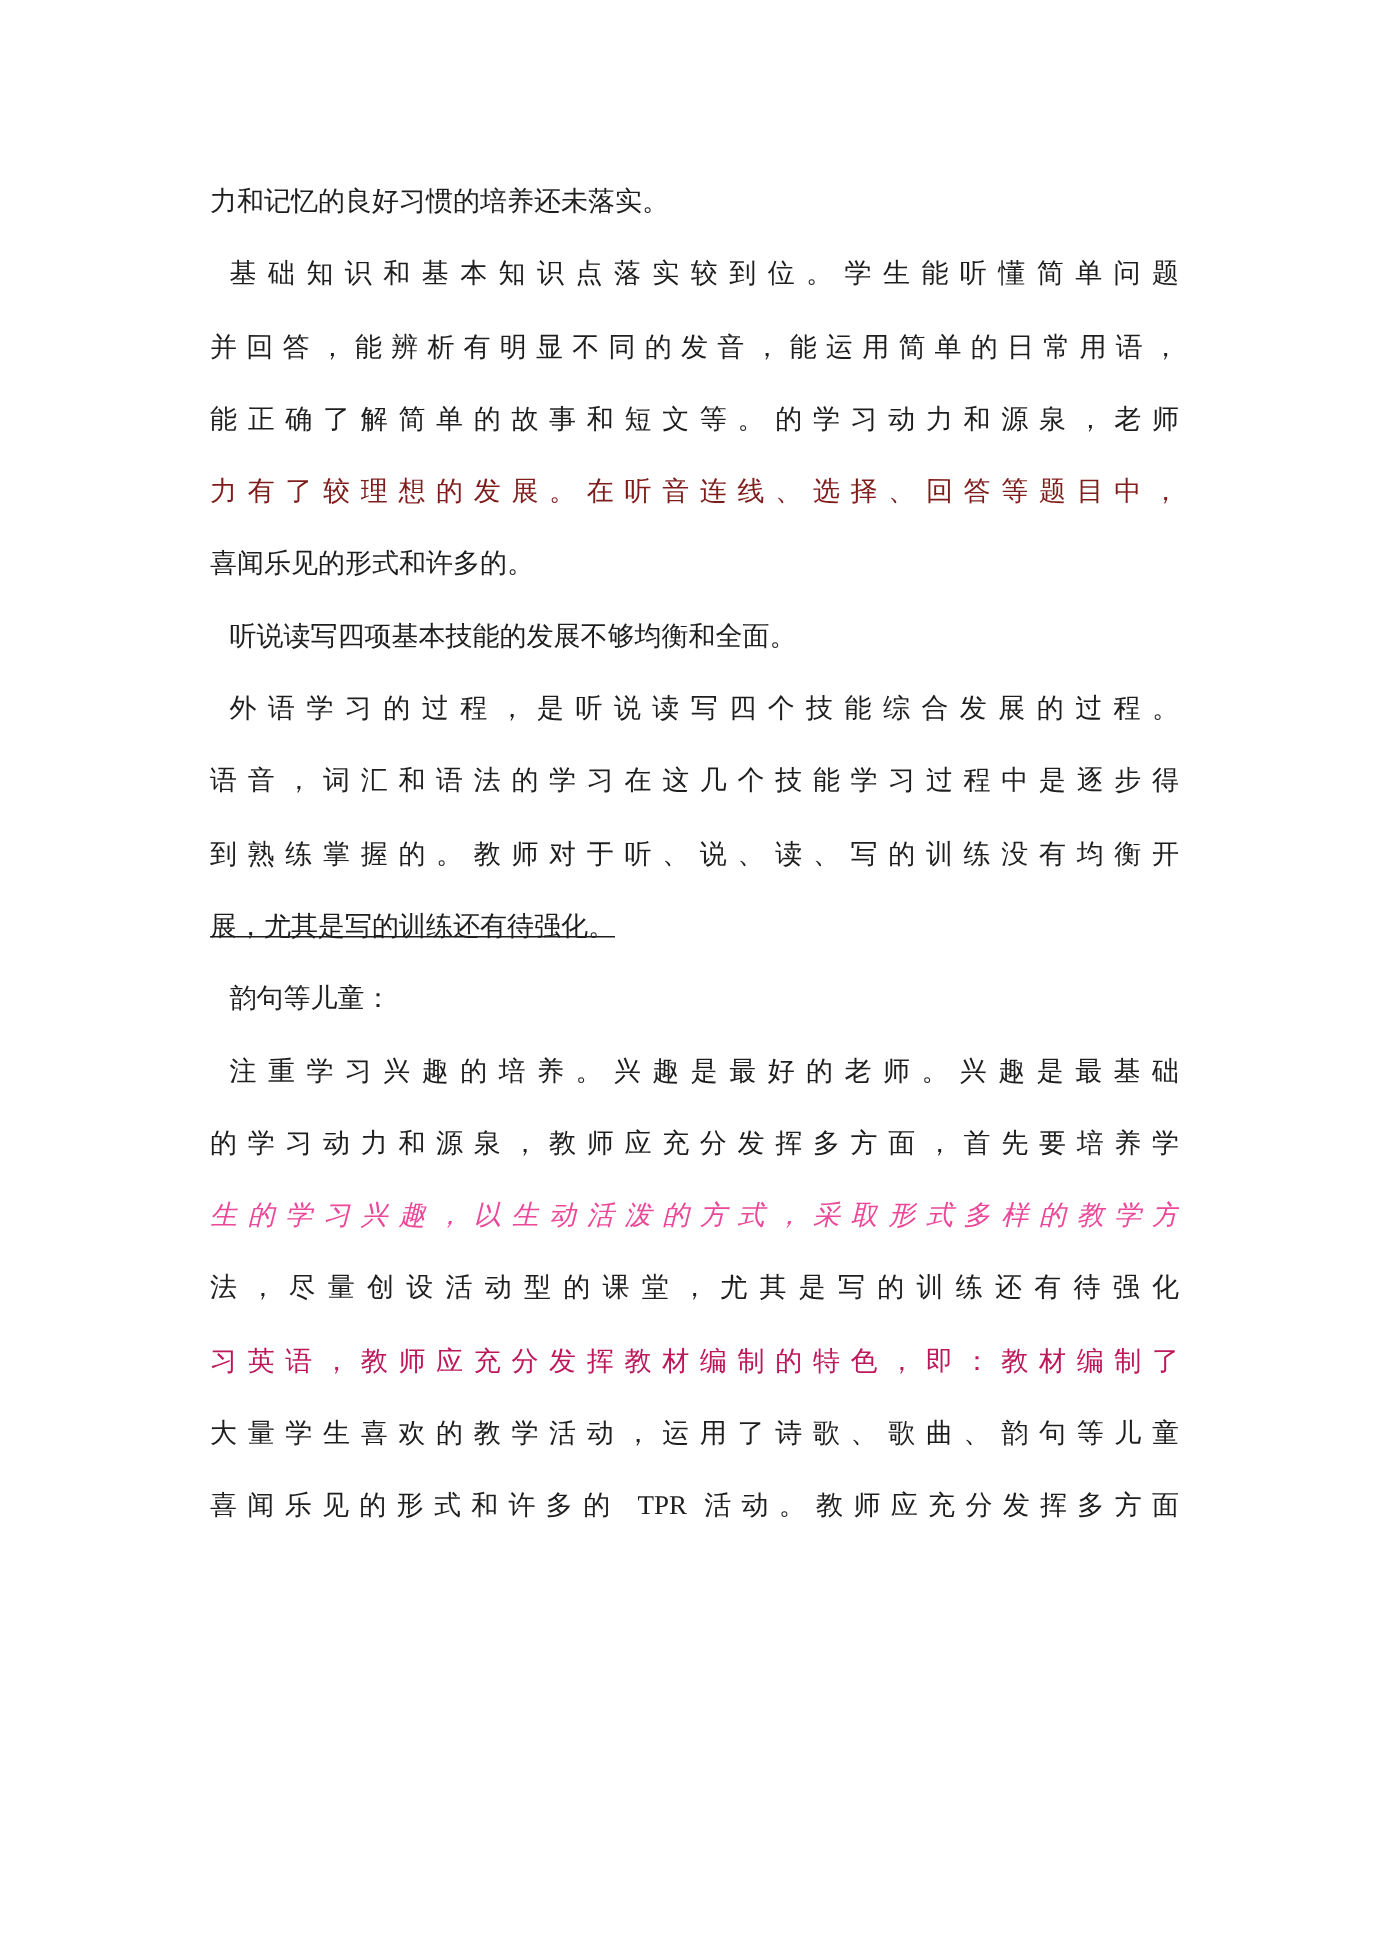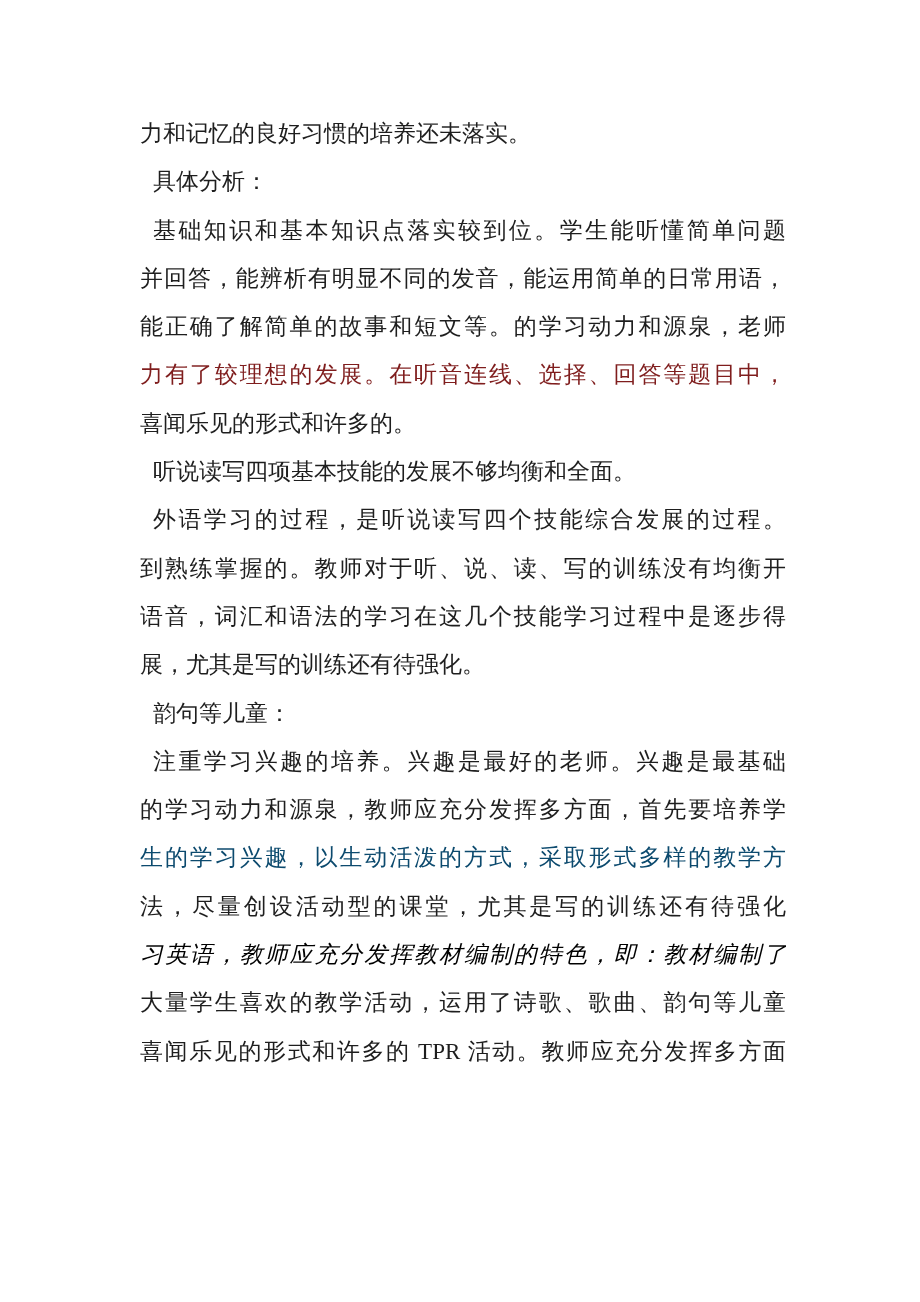--- a/index.html
+++ b/index.html
@@ -14,53 +14,52 @@
     font-family: "Liberation Serif", serif;
   }
   .doc-body {
     box-sizing: border-box;
     width: 920px;
     padding: 110px 134px 0 140px;
   }
   .text-line {
     height: 48.3px;
     line-height: 48.3px;
-    font-size: 23px;
+    font-size: 18px;
     color: #1e1e1e;
     text-align: left;
     overflow: hidden;
   }
   .text-line.full {
     text-align: justify;
     text-align-last: justify;
   }
   .text-line.indent {
     text-indent: 13px;
   }
 </style>
 </head>
 <body style="background: rgb(255, 255, 255);">
 
 <div class="page">
   <div class="doc-body">
 
   <div class="text-line" style="color: rgb(30, 30, 30);">力和记忆的良好习惯的培养还未落实。</div>
-      <div class="text-line indent" style="color: rgb(30, 30, 30);">具体分析：</div>
       <div class="text-line indent full" style="color: rgb(30, 30, 30);">基础知识和基本知识点落实较到位。学生能听懂简单问题</div>
       <div class="text-line full" style="color: rgb(30, 30, 30);">并回答，能辨析有明显不同的发音，能运用简单的日常用语，</div>
       <div class="text-line full" style="color: rgb(30, 30, 30);">能正确了解简单的故事和短文等。的学习动力和源泉，老师</div>
       <div class="text-line full" style="color: #7f1d1d;">力有了较理想的发展。在听音连线、选择、回答等题目中，</div>
       <div class="text-line" style="color: rgb(30, 30, 30);">喜闻乐见的形式和许多的。</div>
       <div class="text-line indent" style="color: rgb(30, 30, 30);">听说读写四项基本技能的发展不够均衡和全面。</div>
       <div class="text-line indent full" style="color: rgb(30, 30, 30);">外语学习的过程，是听说读写四个技能综合发展的过程。</div>
+      <div class="text-line full" style="color: rgb(30, 30, 30);">语音，词汇和语法的学习在这几个技能学习过程中是逐步得</div>
       <div class="text-line full" style="color: rgb(30, 30, 30);">到熟练掌握的。教师对于听、说、读、写的训练没有均衡开</div>
-      <div class="text-line full" style="color: rgb(30, 30, 30);">语音，词汇和语法的学习在这几个技能学习过程中是逐步得</div>
-      <div class="text-line" style="color: rgb(30, 30, 30);">展，尤其是写的训练还有待强化。</div>
+      <div class="text-line" style="color: rgb(30, 30, 30); text-decoration: underline;">展，尤其是写的训练还有待强化。</div>
       <div class="text-line indent" style="color: rgb(30, 30, 30);">韵句等儿童：</div>
       <div class="text-line indent full" style="color: rgb(30, 30, 30);">注重学习兴趣的培养。兴趣是最好的老师。兴趣是最基础</div>
       <div class="text-line full" style="color: rgb(30, 30, 30);">的学习动力和源泉，教师应充分发挥多方面，首先要培养学</div>
-      <div class="text-line full" style="color: #0c4a6e;">生的学习兴趣，以生动活泼的方式，采取形式多样的教学方</div>
+      <div class="text-line full" style="color: #ec4899; font-style: italic;">生的学习兴趣，以生动活泼的方式，采取形式多样的教学方</div>
       <div class="text-line full" style="color: rgb(30, 30, 30);">法，尽量创设活动型的课堂，尤其是写的训练还有待强化</div>
-      <div class="text-line full" style="color: #000000; font-style: italic;">习英语，教师应充分发挥教材编制的特色，即：教材编制了</div>
+      <div class="text-line full" style="color: #be185d;">习英语，教师应充分发挥教材编制的特色，即：教材编制了</div>
       <div class="text-line full" style="color: rgb(30, 30, 30);">大量学生喜欢的教学活动，运用了诗歌、歌曲、韵句等儿童</div>
       <div class="text-line full" style="color: rgb(30, 30, 30);">喜闻乐见的形式和许多的 TPR 活动。教师应充分发挥多方面</div>
     </div>
 </div>
 
 </body></html>

